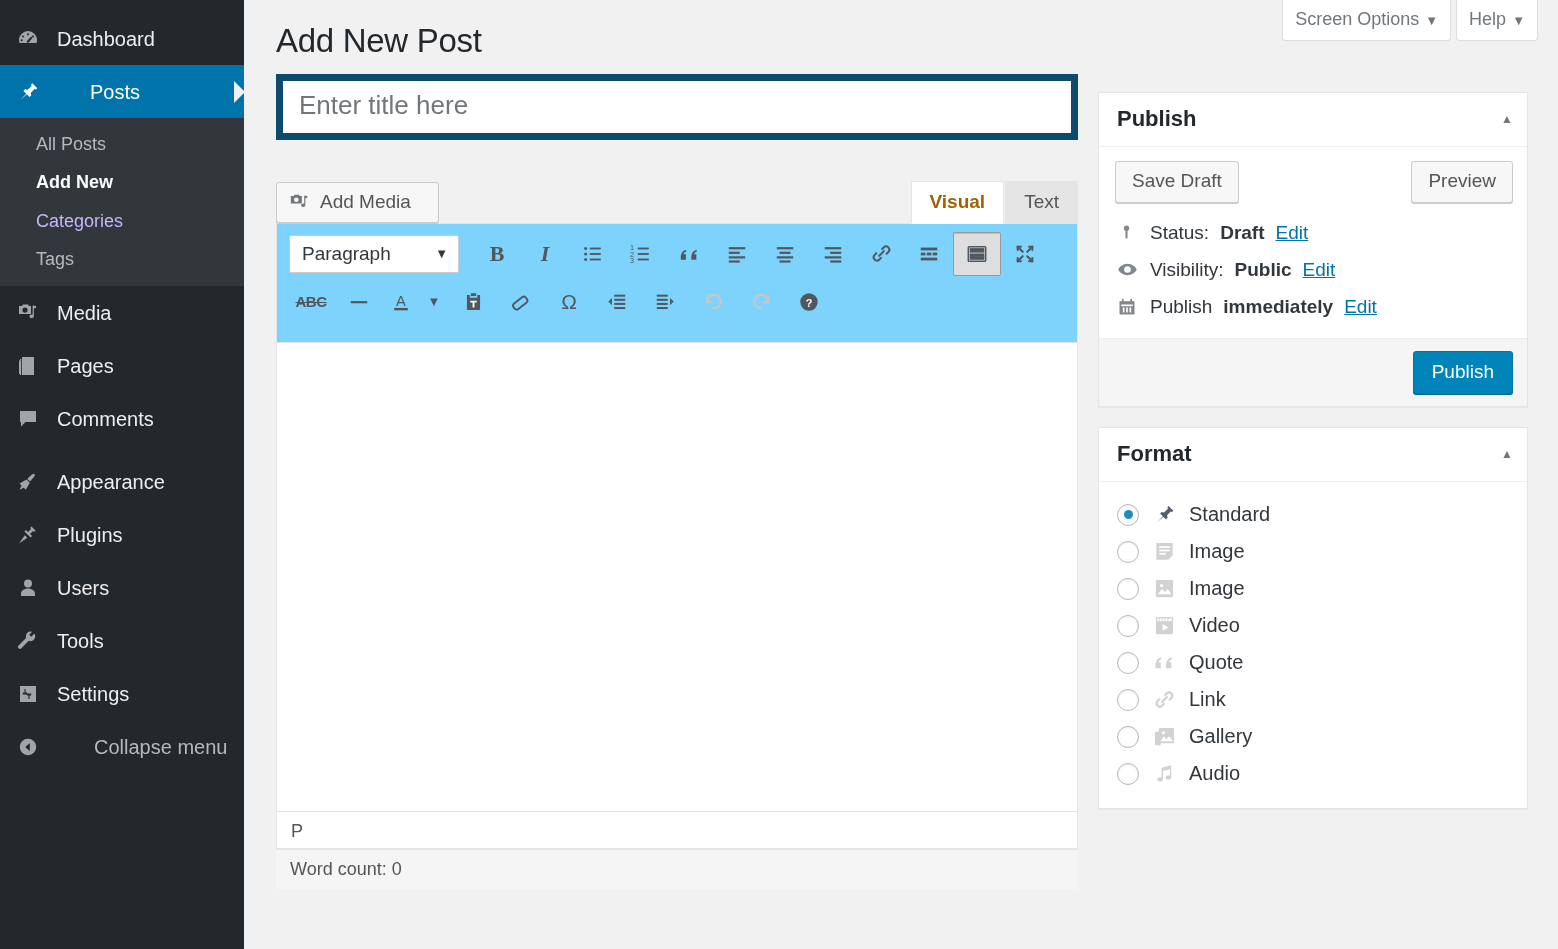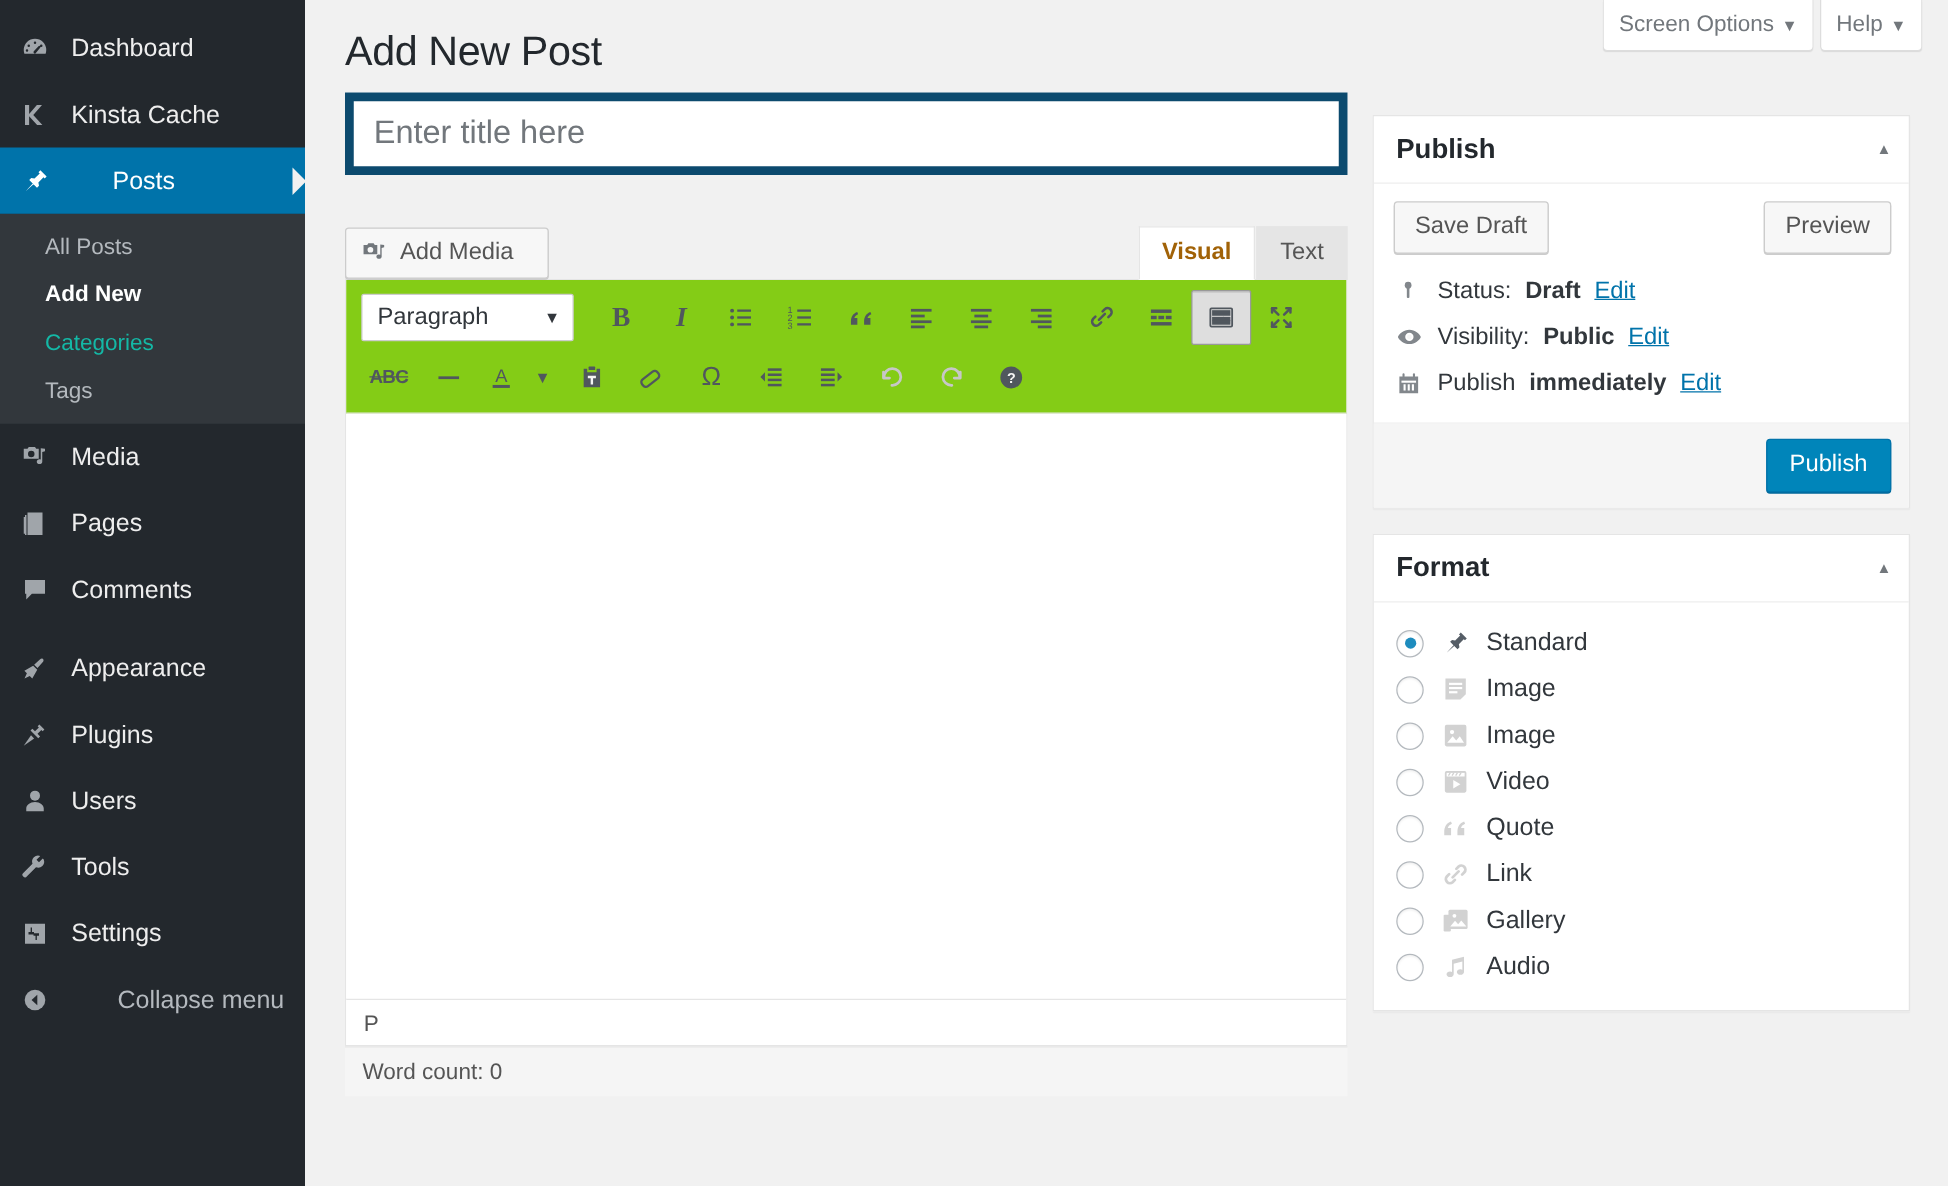--- a/index.html
+++ b/index.html
@@ -47,21 +47,21 @@
   .submenu { background: #32373c; padding: 7px 0 8px; }
   .submenu li {
     list-style: none;
     padding: 7px 0 7px 36px;
     font-size: 18px;
     color: #b4b9be;
     cursor: pointer;
     line-height: 1.35;
   }
   .submenu li.current { color: #fff; font-weight: bold; }
-  .submenu li.hovered { color: #14b8a6; }
+  .submenu li.hovered { color: #c4b5fd; }
   .menu-sep { height: 10px; }
   .menu-top.collapse { color: #b4b9be; font-size: 20px; gap: 37px; }
 
   
   svg.ic { display: block; }
 
   
   #wpbody {
     flex: 1 1 auto; height: 949px; position: relative;
     background: #f1f1f1;
@@ -135,23 +135,23 @@
   .wp-switch-editor.active {
     background: #fff; border-bottom-color: #fff; color: #a16207; font-weight: bold;
   }
 
   
   .wp-editor-container {
     border: 1px solid #e5e5e5;
     background: #fff;
   }
   .mce-toolbar-grp {
-    background: #84cc16;
+    background: #7dd3fc;
     border-bottom: 1px solid #e5e5e5;
-    padding: 6px 0 4px 10px;
+    padding: 6px 0 16px 10px;
   }
   .mce-toolbar { display: flex; align-items: center; flex-wrap: wrap; gap: 0; min-height: 48px;}
   .mce-btn {
     width: 48px; height: 44px;
     display: flex; align-items: center; justify-content: center;
     cursor: pointer; color: #50575e;
     border: 1px solid transparent; border-radius: 2px;
   }
   .mce-btn.active {
     background: #dedede; border-color: #999;
@@ -270,28 +270,20 @@
 
   <div class="menu-top">
     <span class="mico">
       <svg class="ic" width="24" height="24" viewBox="0 0 24 24" fill="currentColor">
         <path d="M12 4a9 9 0 00-9 9 9 9 0 00.5 2.9h17A9 9 0 0021 13a9 9 0 00-9-9zm0 2.2a1 1 0 110 2 1 1 0 010-2zM7 8.5a1 1 0 110 2 1 1 0 010-2zm10 0a1 1 0 110 2 1 1 0 010-2zM5.6 12.3a1 1 0 110 2 1 1 0 010-2zm9.8-2.6a.9.9 0 01.7 1.5l-3.4 4.2a1.1 1.1 0 11-1.5-1.6l3.6-3.9a.9.9 0 01.6-.2z"></path>
       </svg>
     </span>
     <span class="mlabel">Dashboard</span>
   </div>
 
-  <div class="menu-top">
-    <span class="mico">
-      <svg class="ic" width="22" height="24" viewBox="0 0 22 24" fill="currentColor">
-        <path d="M3 4h3.3v7.2L12.5 4h4.1l-7 7.9 7.3 8.1h-4.2L6.3 13v7H3z"></path>
-      </svg>
-    </span>
-    <span class="mlabel">Kinsta Cache</span>
-  </div>
 
   <div class="menu-top current">
     <span class="mico">
       <svg class="ic" width="24" height="24" viewBox="0 0 24 24" fill="currentColor">
         <path d="M16.3 3.2l-1.5 1.5 1 1-4.2 4.1-2.6-.5-1.6 1.6 3.4 3.4L4.5 20l5.7-6.3 3.4 3.4 1.6-1.6-.5-2.6 4.1-4.2 1 1 1.5-1.5z"></path>
       </svg>
     </span>
     <span class="mlabel">Posts</span>
   </div>
 

